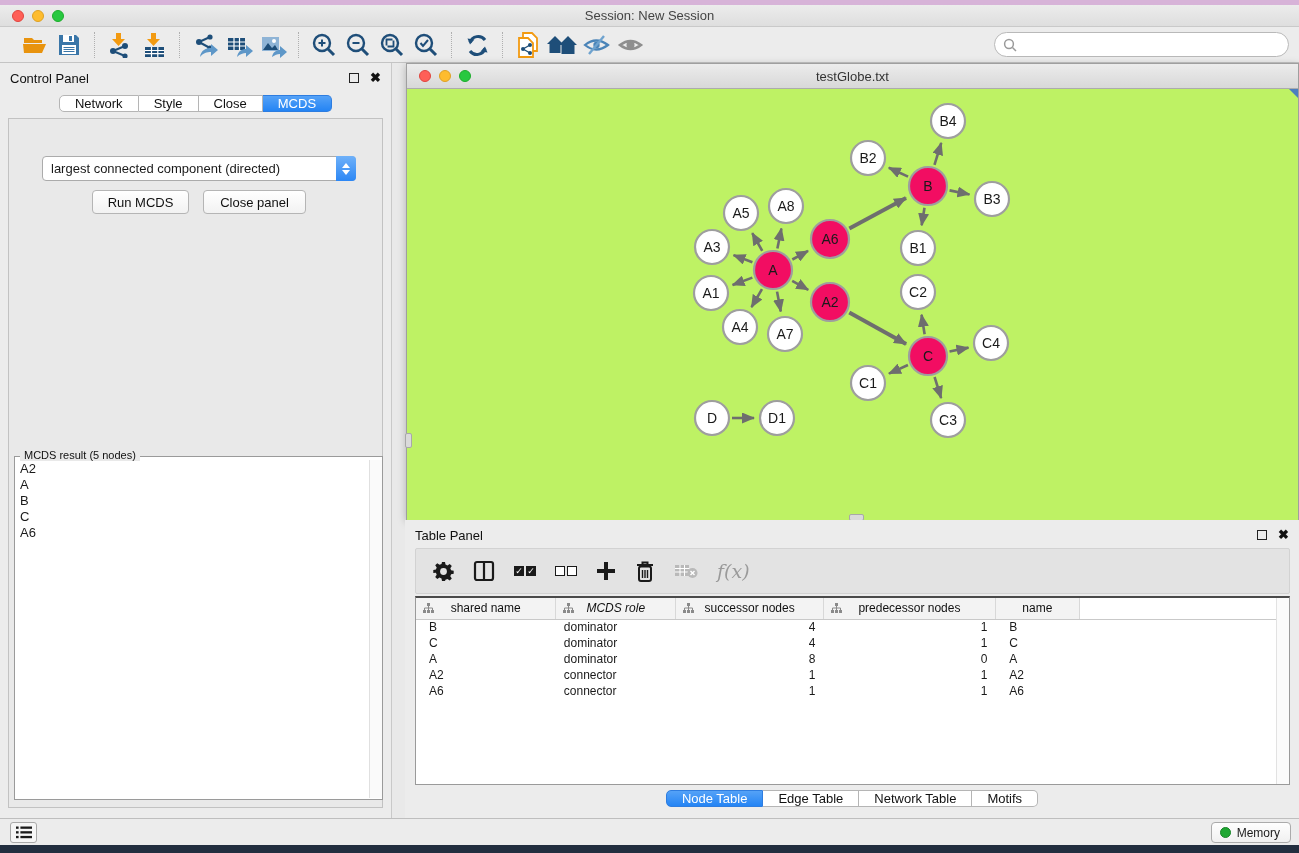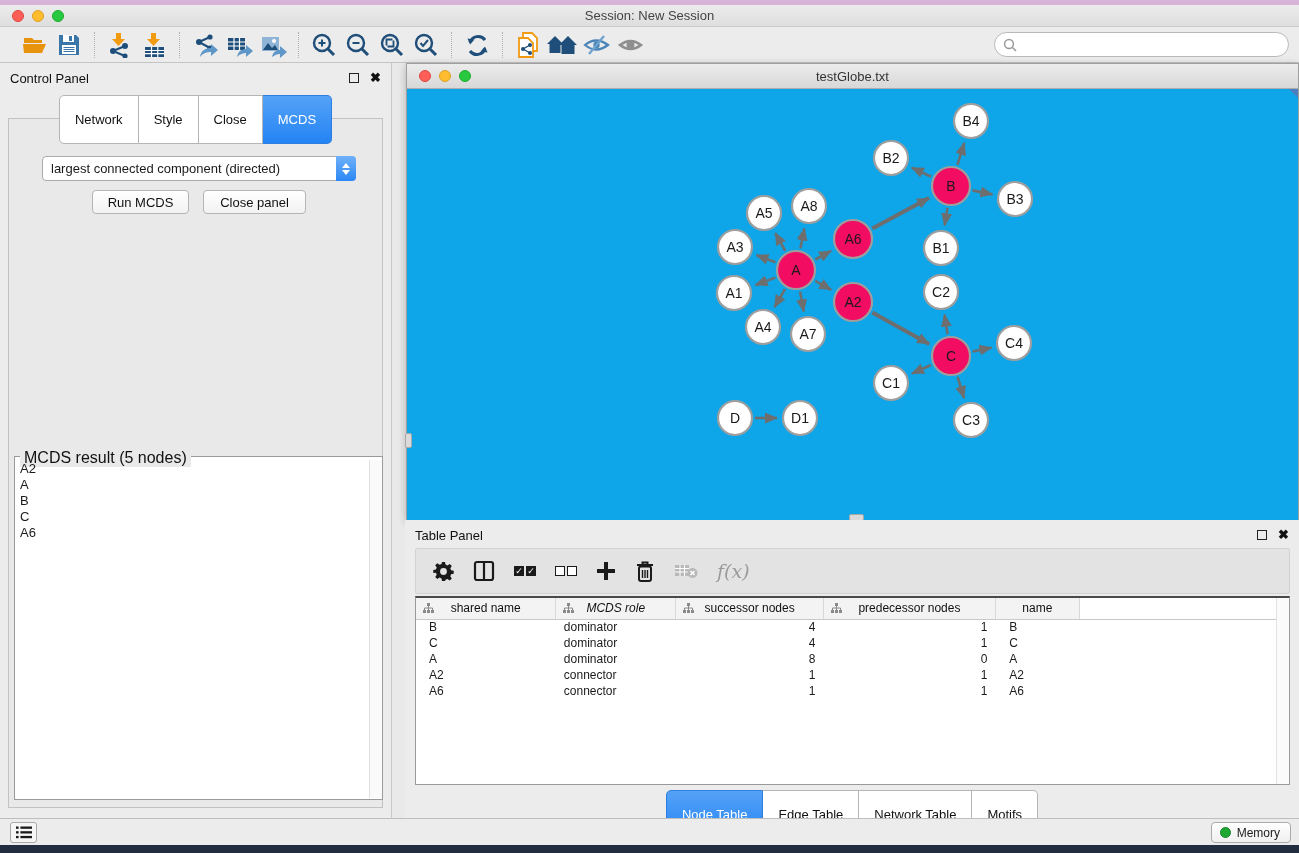--- a/index.html
+++ b/index.html
@@ -28,48 +28,48 @@
 
   .main { position:absolute; left:0; top:63px; right:0; height:755px; background:#E9E9E9; }
 
   
   .control-panel { position:absolute; left:0; top:0; width:392px; height:755px; background:#ECECEC; border-right:1px solid #C9C9C9; }
   .panel-head { height:30px; display:flex; align-items:center; padding:0 10px; }
   .panel-head .ptitle { font-size:13px; color:#111; flex:1; }
   .float-icon { width:10px; height:10px; border:1.6px solid #222; margin-right:11px; }
   .close-icon { font-size:13px; font-weight:bold; color:#111; line-height:10px; }
   .seg-tabs { display:flex; justify-content:center; }
-  .seg { background:#fff; border:1px solid #B5B5B5; border-left:none; padding:16px 15px; font-size:13px; color:#111; }
+  .seg { background:#fff; border:1px solid #B5B5B5; border-left:none; padding:0 15px; font-size:13px; color:#111; }
   .seg:first-child { border-left:1px solid #B5B5B5; border-radius:5px 0 0 5px; }
   .seg:last-child { border-radius:0 5px 5px 0; }
   .seg.active { background:linear-gradient(#55A2F7,#2484F4); border-color:#2E7DE0; color:#fff; }
   .cp-box { position:absolute; left:8px; right:8px; top:55px; height:690px; background:#E9E9E9; border:1px solid #C2C2C2; }
   .opt-label { position:absolute; left:0; right:0; top:73px; text-align:center; font-size:13px; color:#111; }
   .dropdown { position:absolute; left:42px; top:93px; width:314px; height:25px; background:#fff;
     border:1px solid #ABABAB; border-radius:4px; display:flex; align-items:center; font-size:13px; }
   .dropdown .dval { flex:1; padding-left:8px; }
   .stepper { width:20px; height:25px; margin-right:-1px; border-radius:0 4px 4px 0;
     background:linear-gradient(#6FB1F9,#2C87F5); display:flex; flex-direction:column; align-items:center; justify-content:center; gap:2px; }
   .tri-up { width:0; height:0; border-left:4px solid transparent; border-right:4px solid transparent; border-bottom:5px solid #fff; }
   .tri-dn { width:0; height:0; border-left:4px solid transparent; border-right:4px solid transparent; border-top:5px solid #fff; }
   .btn { position:absolute; height:24px; background:linear-gradient(#FFFFFF,#F2F2F2); border:1px solid #B5B5B5;
     border-radius:4px; font-size:13px; color:#111; display:flex; align-items:center; justify-content:center; }
   .groupbox { position:absolute; left:14px; top:393px; width:369px; height:344px; border:1px solid #9a9a9a; background:#fff; }
-  .legend { position:absolute; left:5px; top:-8px; background:#E9E9E9; padding:0 4px; font-size:16px; color:#111; }
+  .legend { position:absolute; left:5px; top:-8px; background:#E9E9E9; padding:0 4px; font-size:11px; color:#111; }
   .result-list { position:absolute; left:0; top:4px; right:14px; bottom:0; overflow:hidden; }
   .result-item { font-size:13px; line-height:16px; padding-left:5px; }
   .vscroll { position:absolute; right:0; top:3px; width:13px; bottom:1px; background:#FAFAFA; border-left:1px solid #E0E0E0; }
 
   
   .net-window { position:absolute; left:406px; top:0; width:893px; height:457px;
     border:1px solid #9F9F9F; background:#fff; box-shadow:0 2px 8px rgba(0,0,0,.25); }
   .net-title { height:25px; background:linear-gradient(#ECECEC,#D8D8D8); border-bottom:1px solid #ACACAC;
     display:flex; align-items:center; position:relative; }
   .net-title .title { position:absolute; left:0; right:0; text-align:center; font-size:13px; color:#333; }
-  .net-canvas { position:relative; width:891px; height:498px; background:#0ea5e9;padding-left:23px; }
+  .net-canvas { position:relative; width:891px; height:498px; background:#bef264; }
   .corner-tri { position:absolute; right:0; top:0; width:0; height:0; border-top:9px solid #4D7EBF; border-left:9px solid transparent; }
   .resize-grip { position:absolute; right:1px; bottom:1px; width:13px; height:13px;
     background:repeating-linear-gradient(135deg, transparent 0 2px, #A9A9A9 2px 3px); }
   .grip-left { position:absolute; left:-2px; top:369px; width:7px; height:15px; background:#DADADA; border:1px solid #A8A8A8; border-radius:2px; }
   .grip-bottom { position:absolute; left:442px; bottom:-2px; width:15px; height:7px; background:#DADADA; border:1px solid #A8A8A8; border-radius:2px; }
 
   
   .table-panel { position:absolute; left:405px; top:457px; right:0; height:298px; background:#ECECEC; }
   .tp-toolbar { position:absolute; left:10px; right:9px; top:28px; height:46px; background:#E3E3E3;
     border:1px solid #D2D2D2; border-radius:2px; display:flex; align-items:center; gap:19px; padding-left:17px; }

